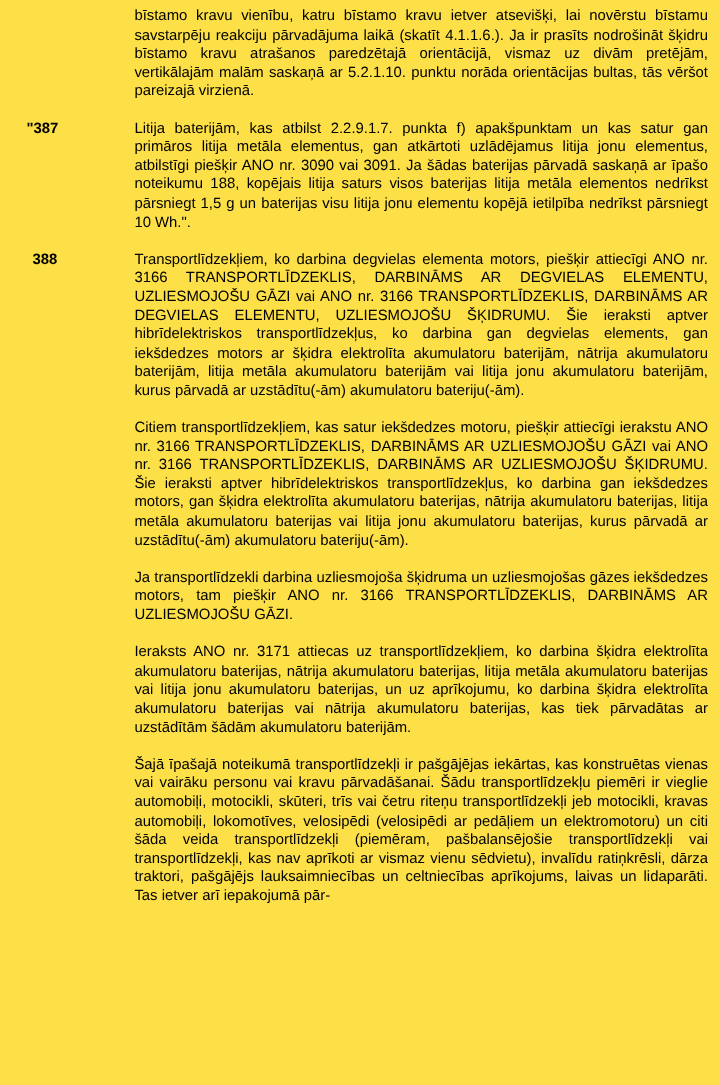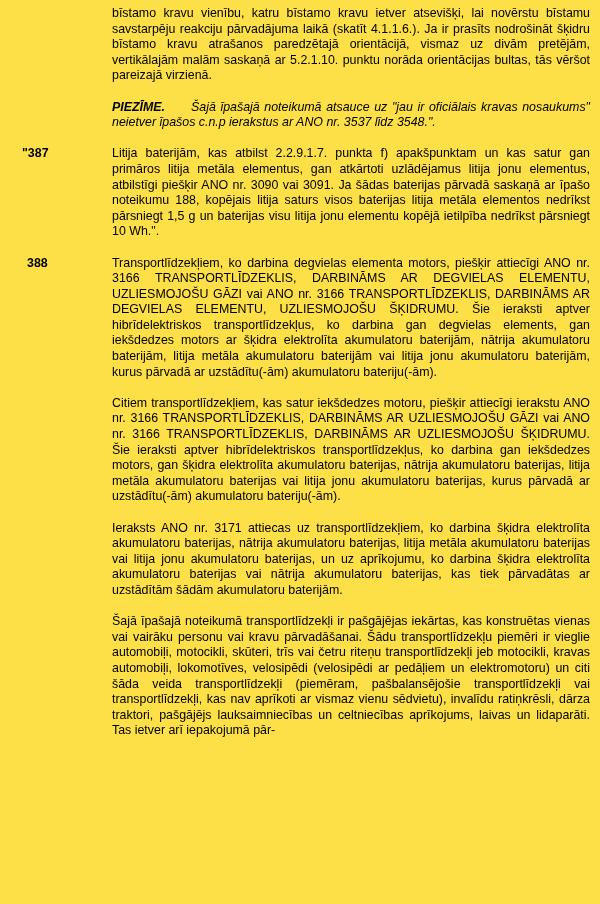--- a/index.html
+++ b/index.html
@@ -39,29 +39,29 @@
   .entry-388 .entry-num { left: -85px; text-align: right; }
 </style>
 </head>
 <body>
 
 <div class="page">
   <div class="content">
 
     <p class="para">bīstamo kravu vienību, katru bīstamo kravu ietver atsevišķi, lai novērstu bīstamu savstarpēju reakciju pārvadājuma laikā (skatīt 4.1.1.6.). Ja ir prasīts nodrošināt šķidru bīstamo kravu atrašanos paredzētajā orientācijā, vismaz uz divām pretējām, vertikālajām malām saskaņā ar 5.2.1.10. punktu norāda orientācijas bultas, tās vēršot pareizajā virzienā.</p>
 
-    <p class="para note"><span class="note-label">PIEZĪME.</span><span class="tab"></span><span>Šajā īpašajā noteikumā atsauce uz "jau ir oficiālais kravas nosaukums" neietver īpašos c.n.p ierakstus ar ANO nr. 3537 līdz 3548.".</span></p>
 
     <div class="entry entry-387">
       <div class="entry-num">"387</div>
       <p class="para">Litija baterijām, kas atbilst 2.2.9.1.7. punkta f) apakšpunktam un kas satur gan primāros litija metāla elementus, gan atkārtoti uzlādējamus litija jonu elementus, atbilstīgi piešķir ANO nr. 3090 vai 3091. Ja šādas baterijas pārvadā saskaņā ar īpašo noteikumu 188, kopējais litija saturs visos baterijas litija metāla elementos nedrīkst pārsniegt 1,5 g un baterijas visu litija jonu elementu kopējā ietilpība nedrīkst pārsniegt 10 Wh.".</p>
     </div>
 
     <div class="entry entry-388">
       <div class="entry-num">388</div>
       <p class="para">Transportlīdzekļiem, ko darbina degvielas elementa motors, piešķir attiecīgi ANO nr. 3166 TRANSPORTLĪDZEKLIS, DARBINĀMS AR DEGVIELAS ELEMENTU, UZLIESMOJOŠU GĀZI vai ANO nr. 3166 TRANSPORTLĪDZEKLIS, DARBINĀMS AR DEGVIELAS ELEMENTU, UZLIESMOJOŠU ŠĶIDRUMU. Šie ieraksti aptver hibrīdelektriskos transportlīdzekļus, ko darbina gan degvielas elements, gan iekšdedzes motors ar šķidra elektrolīta akumulatoru baterijām, nātrija akumulatoru baterijām, litija metāla akumulatoru baterijām vai litija jonu akumulatoru baterijām, kurus pārvadā ar uzstādītu(-ām) akumulatoru bateriju(-ām).</p>
       <p class="para">Citiem transportlīdzekļiem, kas satur iekšdedzes motoru, piešķir attiecīgi ierakstu ANO nr. 3166 TRANSPORTLĪDZEKLIS, DARBINĀMS AR UZLIESMOJOŠU GĀZI vai ANO nr. 3166 TRANSPORTLĪDZEKLIS, DARBINĀMS AR UZLIESMOJOŠU ŠĶIDRUMU. Šie ieraksti aptver hibrīdelektriskos transportlīdzekļus, ko darbina gan iekšdedzes motors, gan šķidra elektrolīta akumulatoru baterijas, nātrija akumulatoru baterijas, litija metāla akumulatoru baterijas vai litija jonu akumulatoru baterijas, kurus pārvadā ar uzstādītu(-ām) akumulatoru bateriju(-ām).</p>
+      <p class="para">Ja transportlīdzekli darbina uzliesmojoša šķidruma un uzliesmojošas gāzes iekšdedzes motors, tam piešķir ANO nr. 3166 TRANSPORTLĪDZEKLIS, DARBINĀMS AR UZLIESMOJOŠU GĀZI.</p>
       <p class="para">Ieraksts ANO nr. 3171 attiecas uz transportlīdzekļiem, ko darbina šķidra elektrolīta akumulatoru baterijas, nātrija akumulatoru baterijas, litija metāla akumulatoru baterijas vai litija jonu akumulatoru baterijas, un uz aprīkojumu, ko darbina šķidra elektrolīta akumulatoru baterijas vai nātrija akumulatoru baterijas, kas tiek pārvadātas ar uzstādītām šādām akumulatoru baterijām.</p>
       <p class="para">Šajā īpašajā noteikumā transportlīdzekļi ir pašgājējas iekārtas, kas konstruētas vienas vai vairāku personu vai kravu pārvadāšanai. Šādu transportlīdzekļu piemēri ir vieglie automobiļi, motocikli, skūteri, trīs vai četru riteņu transportlīdzekļi jeb motocikli, kravas automobiļi, lokomotīves, velosipēdi (velosipēdi ar pedāļiem un elektromotoru) un citi šāda veida transportlīdzekļi (piemēram, pašbalansējošie transportlīdzekļi vai transportlīdzekļi, kas nav aprīkoti ar vismaz vienu sēdvietu), invalīdu ratiņkrēsli, dārza traktori, pašgājējs lauksaimniecības un celtniecības aprīkojums, laivas un lidaparāti. Tas ietver arī iepakojumā pār-</p>
     </div>
 
   </div>
 </div>
 
 </body></html>

